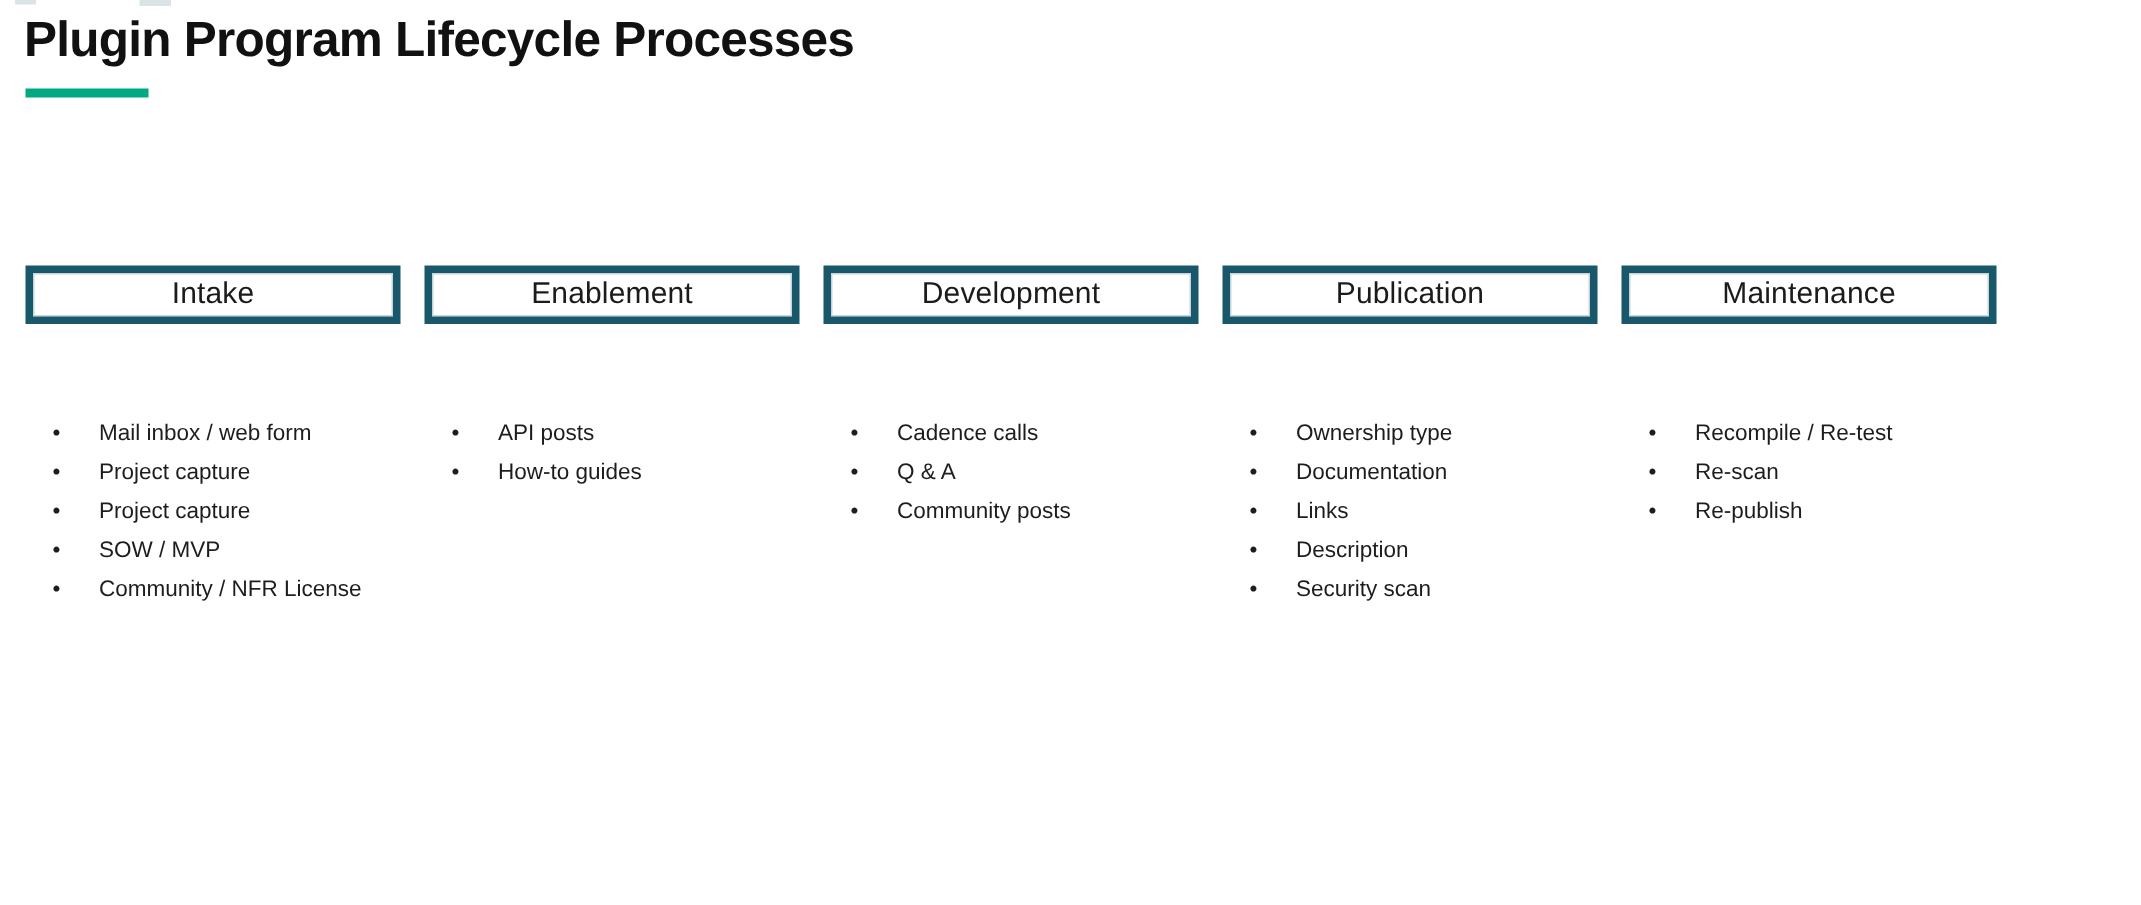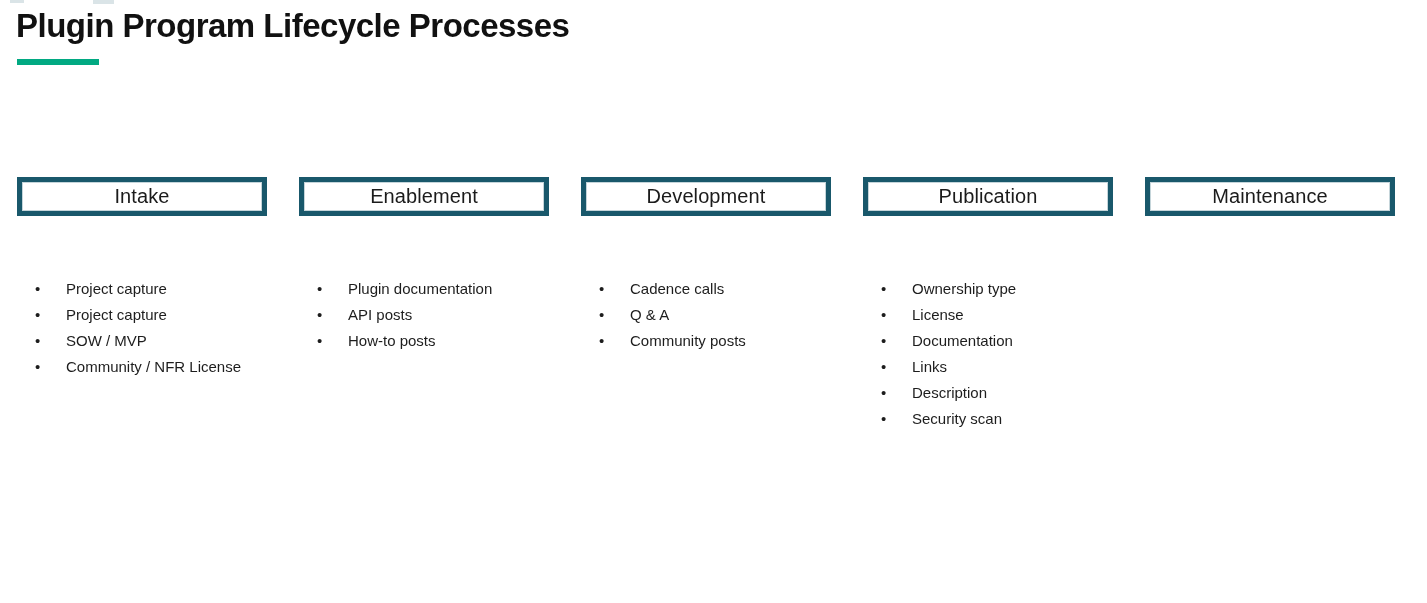--- a/index.html
+++ b/index.html
@@ -46,21 +46,21 @@
     width: 82px;
     height: 6px;
     background: var(--green);
   }
 
   .columns {
     position: absolute;
     left: 17px;
     top: 177px;
     display: flex;
-    gap: 32px;
+    gap: 16px;
   }
 
   .column {
     width: 250px;
     flex: 0 0 250px;
   }
 
   .header-box {
     width: 250px;
     height: 39px;
@@ -113,63 +113,67 @@
   <h1 class="title">Plugin Program Lifecycle Processes</h1>
   <div class="title-underline"></div>
 
   <div class="columns">
 
     <div class="column">
       <div class="header-box">
         <span>Intake</span>
       </div>
       <ul class="items">
+        <li>Mail inbox / web form</li>
         <li>Project capture</li>
         <li>Project capture</li>
         <li>SOW / MVP</li>
         <li>Community / NFR License</li>
       </ul>
     </div>
 
     <div class="column">
       <div class="header-box">
         <span>Enablement</span>
       </div>
       <ul class="items">
-        <li>Plugin documentation</li>
         <li>API posts</li>
-        <li>How-to posts</li>
+        <li>How-to guides</li>
       </ul>
     </div>
 
     <div class="column">
       <div class="header-box">
         <span>Development</span>
       </div>
       <ul class="items">
         <li>Cadence calls</li>
         <li>Q &amp; A</li>
         <li>Community posts</li>
       </ul>
     </div>
 
     <div class="column">
       <div class="header-box">
         <span>Publication</span>
       </div>
       <ul class="items">
         <li>Ownership type</li>
-        <li>License</li>
         <li>Documentation</li>
         <li>Links</li>
         <li>Description</li>
         <li>Security scan</li>
       </ul>
     </div>
 
     <div class="column">
       <div class="header-box">
         <span>Maintenance</span>
       </div>
+      <ul class="items">
+        <li>Recompile / Re-test</li>
+        <li>Re-scan</li>
+        <li>Re-publish</li>
+      </ul>
     </div>
 
   </div>
 </div>
 
 </body></html>

